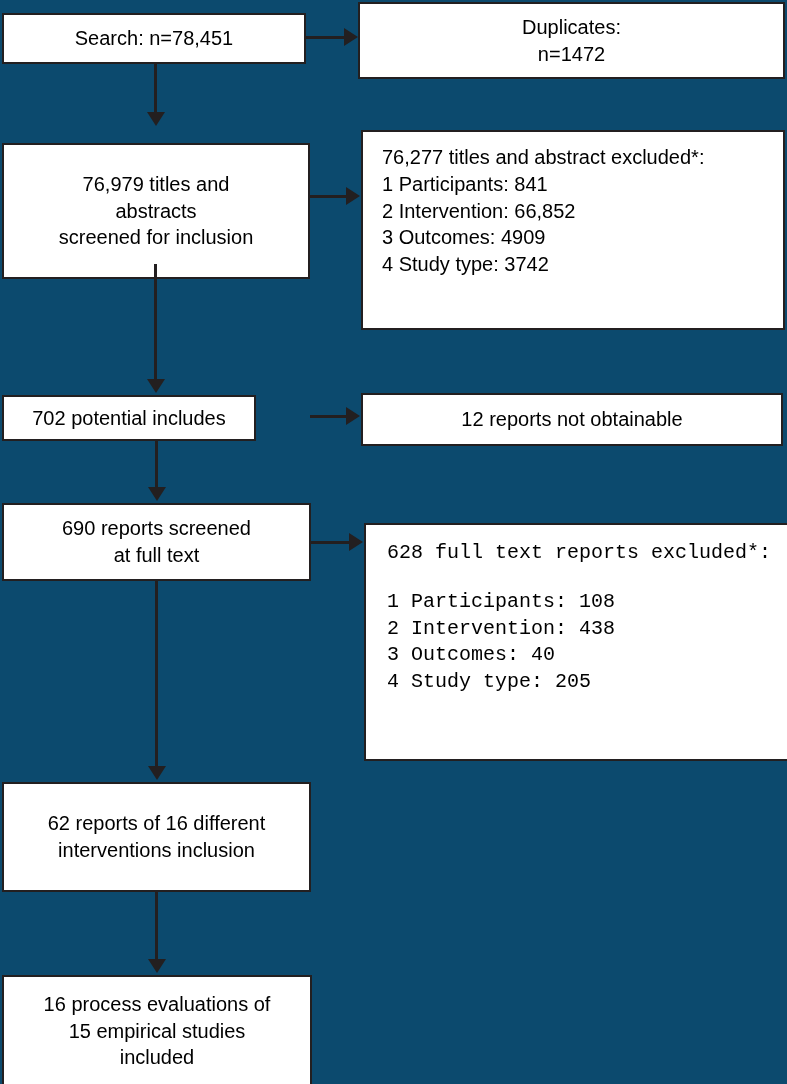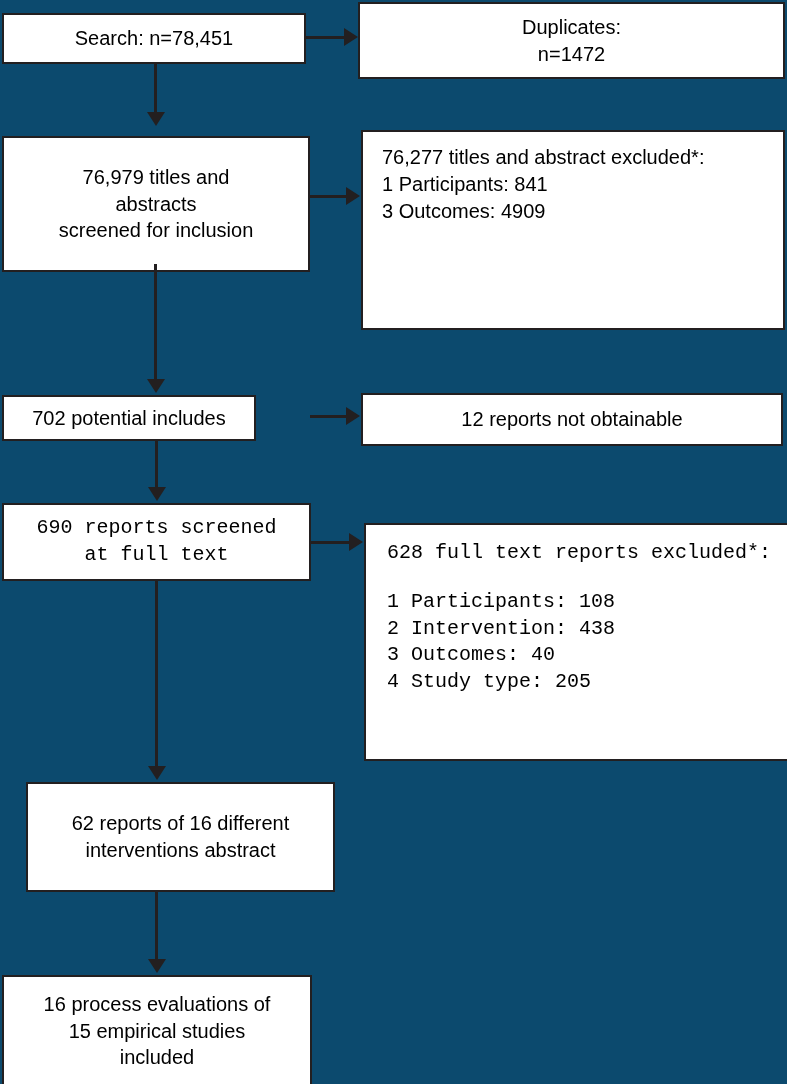--- a/index.html
+++ b/index.html
@@ -42,27 +42,27 @@
     margin: 0;
     padding: 0;
     white-space: nowrap;
   }
   .spacer-line {
     height: 22px;
   }
   
   #box-search        { left: 2px;   top: 13px;  width: 304px; height: 51px; }
   #box-duplicates    { left: 358px; top: 2px;   width: 427px; height: 77px; }
-  #box-screened      { left: 2px;   top: 136px; width: 308px; height: 136px; }
+  #box-screened      { left: 2px;   top: 143px; width: 308px; height: 136px; }
   #box-excluded-ta   { left: 361px; top: 130px; width: 424px; height: 200px; padding: 12px 0 0 19px; }
   #box-potential     { left: 2px;   top: 395px; width: 254px; height: 46px; }
   #box-notobtainable { left: 361px; top: 393px; width: 422px; height: 53px; }
-  #box-fulltext      { left: 2px;   top: 503px; width: 309px; height: 78px; font-family: Liberation Mono, monospace; }
+  #box-fulltext      { left: 2px;   top: 503px; width: 309px; height: 78px; }
   #box-excluded-ft   { left: 364px; top: 523px; width: 462px; height: 238px; padding: 15px 0 0 21px; font-family: Liberation Mono, monospace; }
-  #box-included      { left: 2px;   top: 782px; width: 309px; height: 110px; margin-left: 24px; }
+  #box-included      { left: 2px;   top: 782px; width: 309px; height: 110px; }
   #box-process       { left: 2px;   top: 975px; width: 310px; height: 112px; }
 
   
   .conn {
     position: absolute;
     background: #231f20;
   }
   .conn-v { width: 3px; }
   .conn-h { height: 3px; }
   .arrowhead {
@@ -119,21 +119,23 @@
 
   <div class="box" id="box-screened">
     <div class="line">76,979 titles and</div>
     <div class="line">abstracts</div>
     <div class="line">screened for inclusion</div>
   </div>
 
   <div class="box left-align" id="box-excluded-ta">
     <div class="line">76,277 titles and abstract excluded*:</div>
     <div class="line">1 Participants: 841</div>
+    <div class="line">2 Intervention: 66,852</div>
     <div class="line">3 Outcomes: 4909</div>
+    <div class="line">4 Study type: 3742</div>
   </div>
 
   <div class="box" id="box-potential">
     <div class="line">702 potential includes</div>
   </div>
 
   <div class="box" id="box-notobtainable">
     <div class="line">12 reports not obtainable</div>
   </div>
 
@@ -146,21 +148,21 @@
     <div class="line">628 full text reports excluded*:</div>
     <div class="spacer-line"></div>
     <div class="line">1 Participants: 108</div>
     <div class="line">2 Intervention: 438</div>
     <div class="line">3 Outcomes: 40</div>
     <div class="line">4 Study type: 205</div>
   </div>
 
   <div class="box" id="box-included">
     <div class="line">62 reports of 16 different</div>
-    <div class="line">interventions abstract</div>
+    <div class="line">interventions inclusion</div>
   </div>
 
   <div class="box" id="box-process">
     <div class="line">16 process evaluations of</div>
     <div class="line">15 empirical studies</div>
     <div class="line">included</div>
   </div>
 
   <div class="conn conn-v" id="stem1"></div>
   <div class="arrowhead arrow-down" id="head1"></div>

